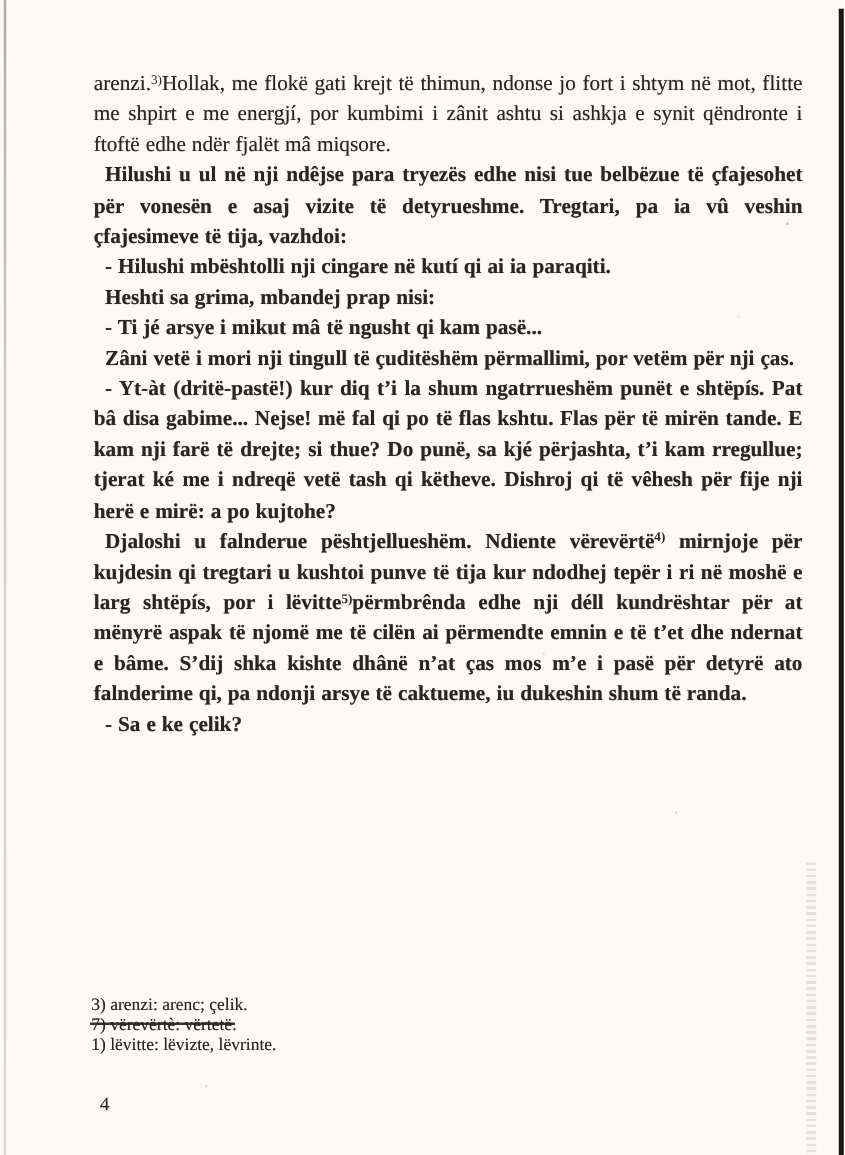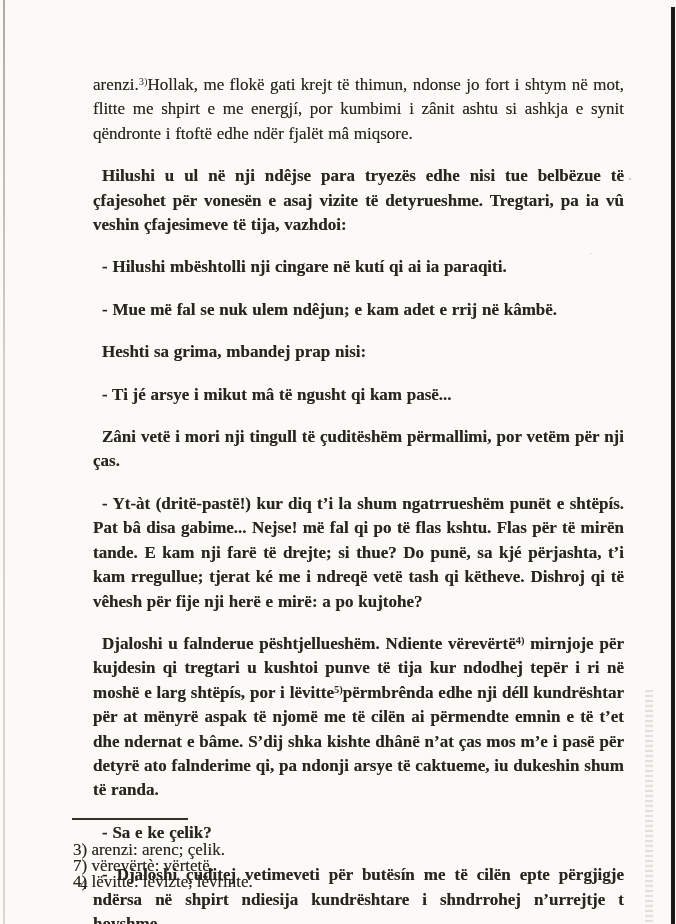--- a/index.html
+++ b/index.html
@@ -52,41 +52,41 @@
     position: absolute;
     left: 75px;
     top: 55px;
     width: 567px;
     font-size: 17px;
     line-height: 24.4px;
     text-align: justify;
     text-shadow: 0 0 0.6px rgba(45,42,35,0.55);
     word-spacing: 0.5px;
   }
-  .para { margin: 18px; }
+  .para { margin: 0; }
   .para.ind { text-indent: 9px; font-weight: bold; }
   sup.fnref {
     font-size: 10.5px;
     line-height: 0;
     vertical-align: 5px;
     text-shadow: none;
   }
   .footnote-rule {
     position: absolute;
     left: 72px;
     top: 818px;
     width: 116px;
     height: 2px;
     background: #35322c;
   }
   .footnotes {
     position: absolute;
     left: 73px;
-    top: 842px;
-    font-size: 17px;
+    top: 797px;
+    font-size: 14px;
     line-height: 16.2px;
     text-shadow: 0 0 0.5px rgba(45,42,35,0.5);
   }
   .fn { margin: 0; }
   .page-number {
     position: absolute;
     left: 80px;
     top: 876px;
     font-size: 15px;
     text-shadow: 0 0 0.5px rgba(45,42,35,0.5);
@@ -114,31 +114,29 @@
   <div class="speck s1"></div>
   <div class="speck s2"></div>
   <div class="speck s3"></div>
   <div class="speck s4"></div>
   <div class="speck s5"></div>
 
   <div class="body-text" id="body-text">
       <p class="para">arenzi.<sup class="fnref">3)</sup>Hollak, me flokë gati krejt të thimun, ndonse jo fort i shtym në mot, flitte me shpirt e me energjí, por kumbimi i zânit ashtu si ashkja e synit qëndronte i ftoftë edhe ndër fjalët mâ miqsore.</p>
       <p class="para ind">Hilushi u ul në nji ndêjse para tryezës edhe nisi tue belbëzue të çfajesohet për vonesën e asaj vizite të detyrueshme. Tregtari, pa ia vû veshin çfajesimeve të tija, vazhdoi:</p>
       <p class="para ind">- Hilushi mbështolli nji cingare në kutí qi ai ia paraqiti.</p>
-      <p class="para ind">- Mue më fal se nuk ulem ndêjun; e kam adet e rrij në kâmbë.</p>
       <p class="para ind">Heshti sa grima, mbandej prap nisi:</p>
       <p class="para ind">- Ti jé arsye i mikut mâ të ngusht qi kam pasë...</p>
       <p class="para ind">Zâni vetë i mori nji tingull të çuditëshëm përmallimi, por vetëm për nji ças.</p>
       <p class="para ind">- Yt-àt (dritë-pastë!) kur diq t’i la shum ngatrrueshëm punët e shtëpís. Pat bâ disa gabime... Nejse! më fal qi po të flas kshtu. Flas për të mirën tande. E kam nji farë të drejte; si thue? Do punë, sa kjé përjashta, t’i kam rregullue; tjerat ké me i ndreqë vetë tash qi këtheve. Dishroj qi të vêhesh për fije nji herë e mirë: a po kujtohe?</p>
       <p class="para ind">Djaloshi u falnderue pështjellueshëm. Ndiente vërevërtë<sup class="fnref">4)</sup> mirnjoje për kujdesin qi tregtari u kushtoi punve të tija kur ndodhej tepër i ri në moshë e larg shtëpís, por i lëvitte<sup class="fnref">5)</sup>përmbrênda edhe nji déll kundrështar për at mënyrë aspak të njomë me të cilën ai përmendte emnin e të t’et dhe ndernat e bâme. S’dij shka kishte dhânë n’at ças mos m’e i pasë për detyrë ato falnderime qi, pa ndonji arsye të caktueme, iu dukeshin shum të randa.</p>
       <p class="para ind">- Sa e ke çelik?</p>
-      <p class="para ind">- Djaloshi çuditej vetimeveti për butësín me të cilën epte përgjigje ndërsa në shpirt ndiesija kundrështare i shndrrohej n’urrejtje t hovshme.</p>
     </div>
 
   <div class="footnote-rule"></div>
   <div class="footnotes" id="footnotes">
       <div class="fn">3) arenzi: arenc; çelik.</div>
       <div class="fn">7) vërevërtè: vërtetë.</div>
-      <div class="fn">4) lëvitte: lëvizte, lëvrinte.</div>
+      <div class="fn">1) lëvitte: lëvizte, lëvrinte.</div>
     </div>
 
   <div class="page-number">4</div>
 </div>
 
 </body></html>

